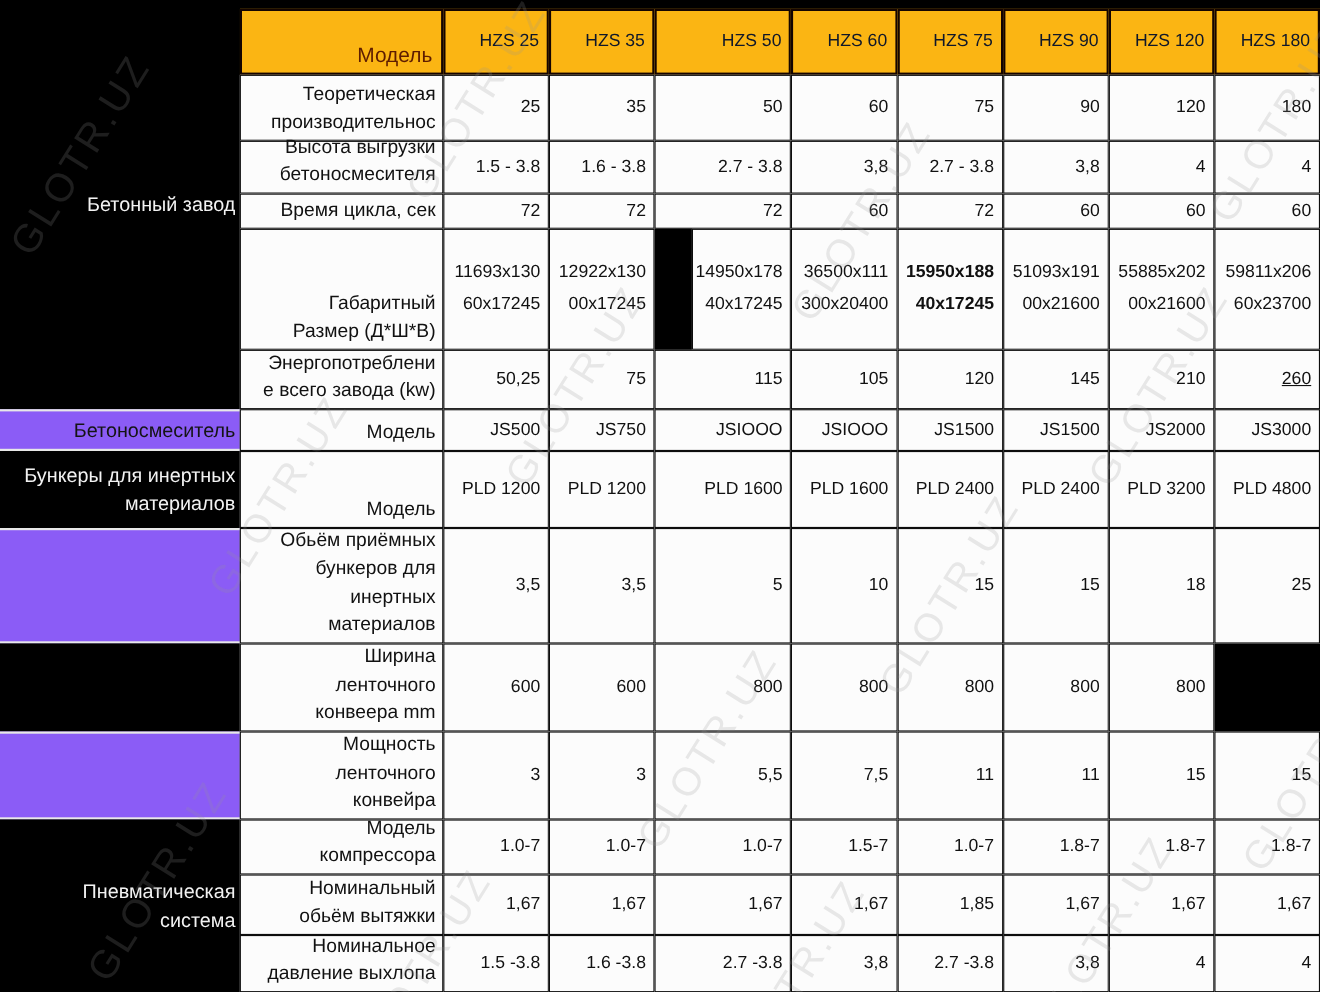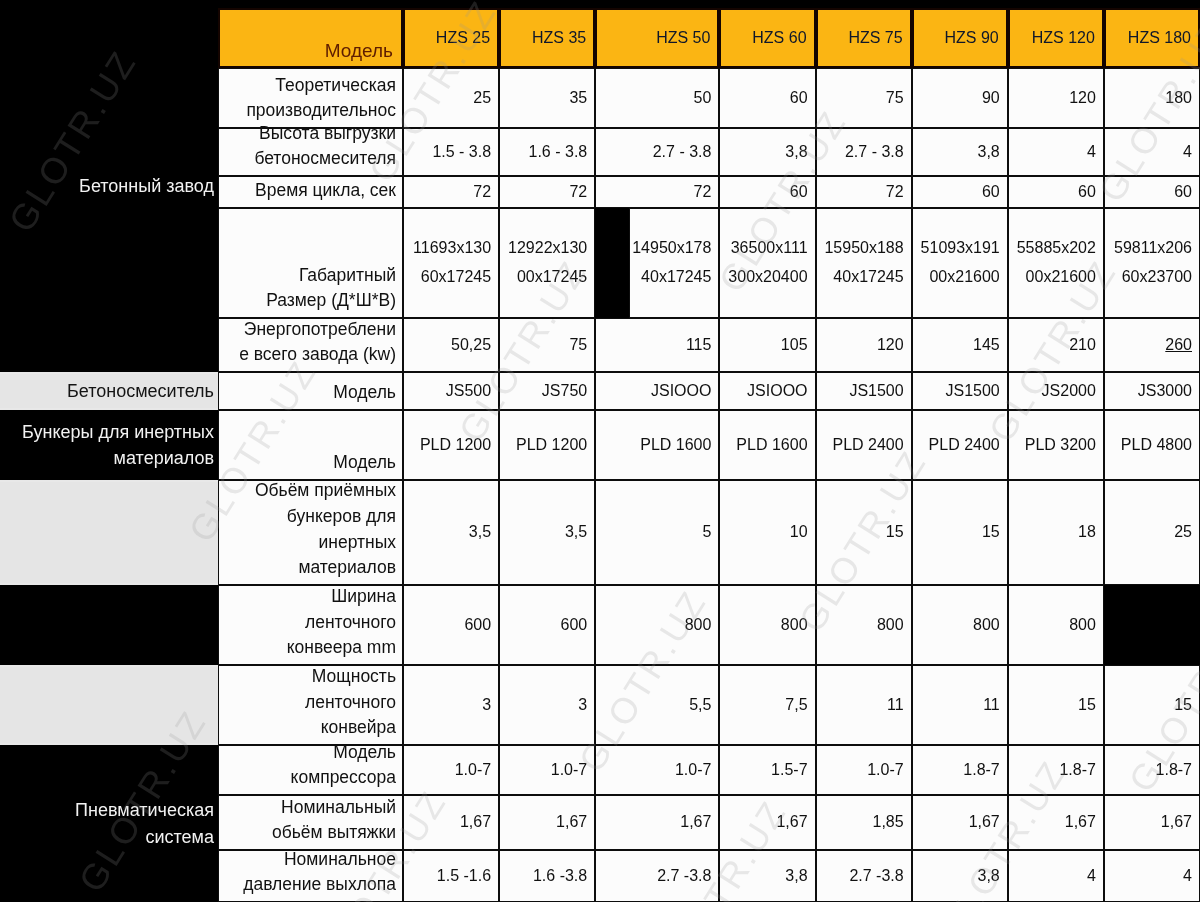--- a/index.html
+++ b/index.html
@@ -34,21 +34,21 @@
     display:flex;align-items:center;justify-content:flex-end;
     text-align:right;padding:0 7px 0 2px;font-size:16px;line-height:1.8;
     white-space:pre-line;
   }
   .band{
     grid-column:1;display:flex;flex-direction:column;justify-content:center;
     align-items:flex-end;text-align:right;padding:0 4px 0 4px;
     font-size:18px;line-height:1.45;white-space:pre-line;
   }
   .band.black{background:#000;color:#F2F2F2;}
-  .band.yellow{background:#e5e5e5;color:#141414;border-top:2px solid #E8E8E8;border-bottom:2px solid #E8E8E8;}
+  .band.yellow{background:#8b5cf6;color:#141414;border-top:2px solid #E8E8E8;border-bottom:2px solid #E8E8E8;}
   .wm{
     position:absolute;color:rgba(150,150,150,0.20);font-size:36px;letter-spacing:3px;
     transform:rotate(-58deg);pointer-events:none;white-space:nowrap;z-index:5;
     font-family:"Liberation Sans","DejaVu Sans",sans-serif;
   }
 </style>
 </head>
 <body>
 
 <div id="stage">
@@ -104,21 +104,21 @@
       <div class="label" style="grid-area: 6 / 2;">Габаритный
 Размер (Д*Ш*В)</div>
       <div class="dcell" style="grid-area: 6 / 3;">11693x130
 60x17245</div>
       <div class="dcell" style="grid-area: 6 / 4;">12922x130
 00x17245</div>
       <div class="dcell" style="grid-area: 6 / 5; margin-left: 34px;">14950x178
 40x17245</div>
       <div class="dcell" style="grid-area: 6 / 6;">36500x111
 300x20400</div>
-      <div class="dcell" style="grid-area: 6 / 7;">15950x188
+      <div class="dcell" style="grid-area: 6 / 7; font-weight: bold;">15950x188
 40x17245</div>
       <div class="dcell" style="grid-area: 6 / 8;">51093x191
 00x21600</div>
       <div class="dcell" style="grid-area: 6 / 9;">55885x202
 00x21600</div>
       <div class="dcell" style="grid-area: 6 / 10;">59811x206
 60x23700</div>
       <div class="label" style="grid-area: 7 / 2;">Энергопотреблени
 е всего завода (kw)</div>
       <div class="dcell" style="grid-area: 7 / 3;">50,25</div>
@@ -195,21 +195,21 @@
       <div class="dcell" style="grid-area: 14 / 3;">1,67</div>
       <div class="dcell" style="grid-area: 14 / 4;">1,67</div>
       <div class="dcell" style="grid-area: 14 / 5;">1,67</div>
       <div class="dcell" style="grid-area: 14 / 6;">1,67</div>
       <div class="dcell" style="grid-area: 14 / 7;">1,85</div>
       <div class="dcell" style="grid-area: 14 / 8;">1,67</div>
       <div class="dcell" style="grid-area: 14 / 9;">1,67</div>
       <div class="dcell" style="grid-area: 14 / 10;">1,67</div>
       <div class="label" style="grid-area: 15 / 2;">Номинальное
 давление выхлопа</div>
-      <div class="dcell" style="grid-area: 15 / 3;">1.5 -1.6</div>
+      <div class="dcell" style="grid-area: 15 / 3;">1.5 -3.8</div>
       <div class="dcell" style="grid-area: 15 / 4;">1.6 -3.8</div>
       <div class="dcell" style="grid-area: 15 / 5;">2.7 -3.8</div>
       <div class="dcell" style="grid-area: 15 / 6;">3,8</div>
       <div class="dcell" style="grid-area: 15 / 7;">2.7 -3.8</div>
       <div class="dcell" style="grid-area: 15 / 8;">3,8</div>
       <div class="dcell" style="grid-area: 15 / 9;">4</div>
       <div class="dcell" style="grid-area: 15 / 10;">4</div>
     </div>
 <span class="wm" style="left: -30px; top: 120px;">GLOTR.UZ</span>
     <span class="wm" style="left: 150px; top: 430px;">GLOTR.UZ</span>

